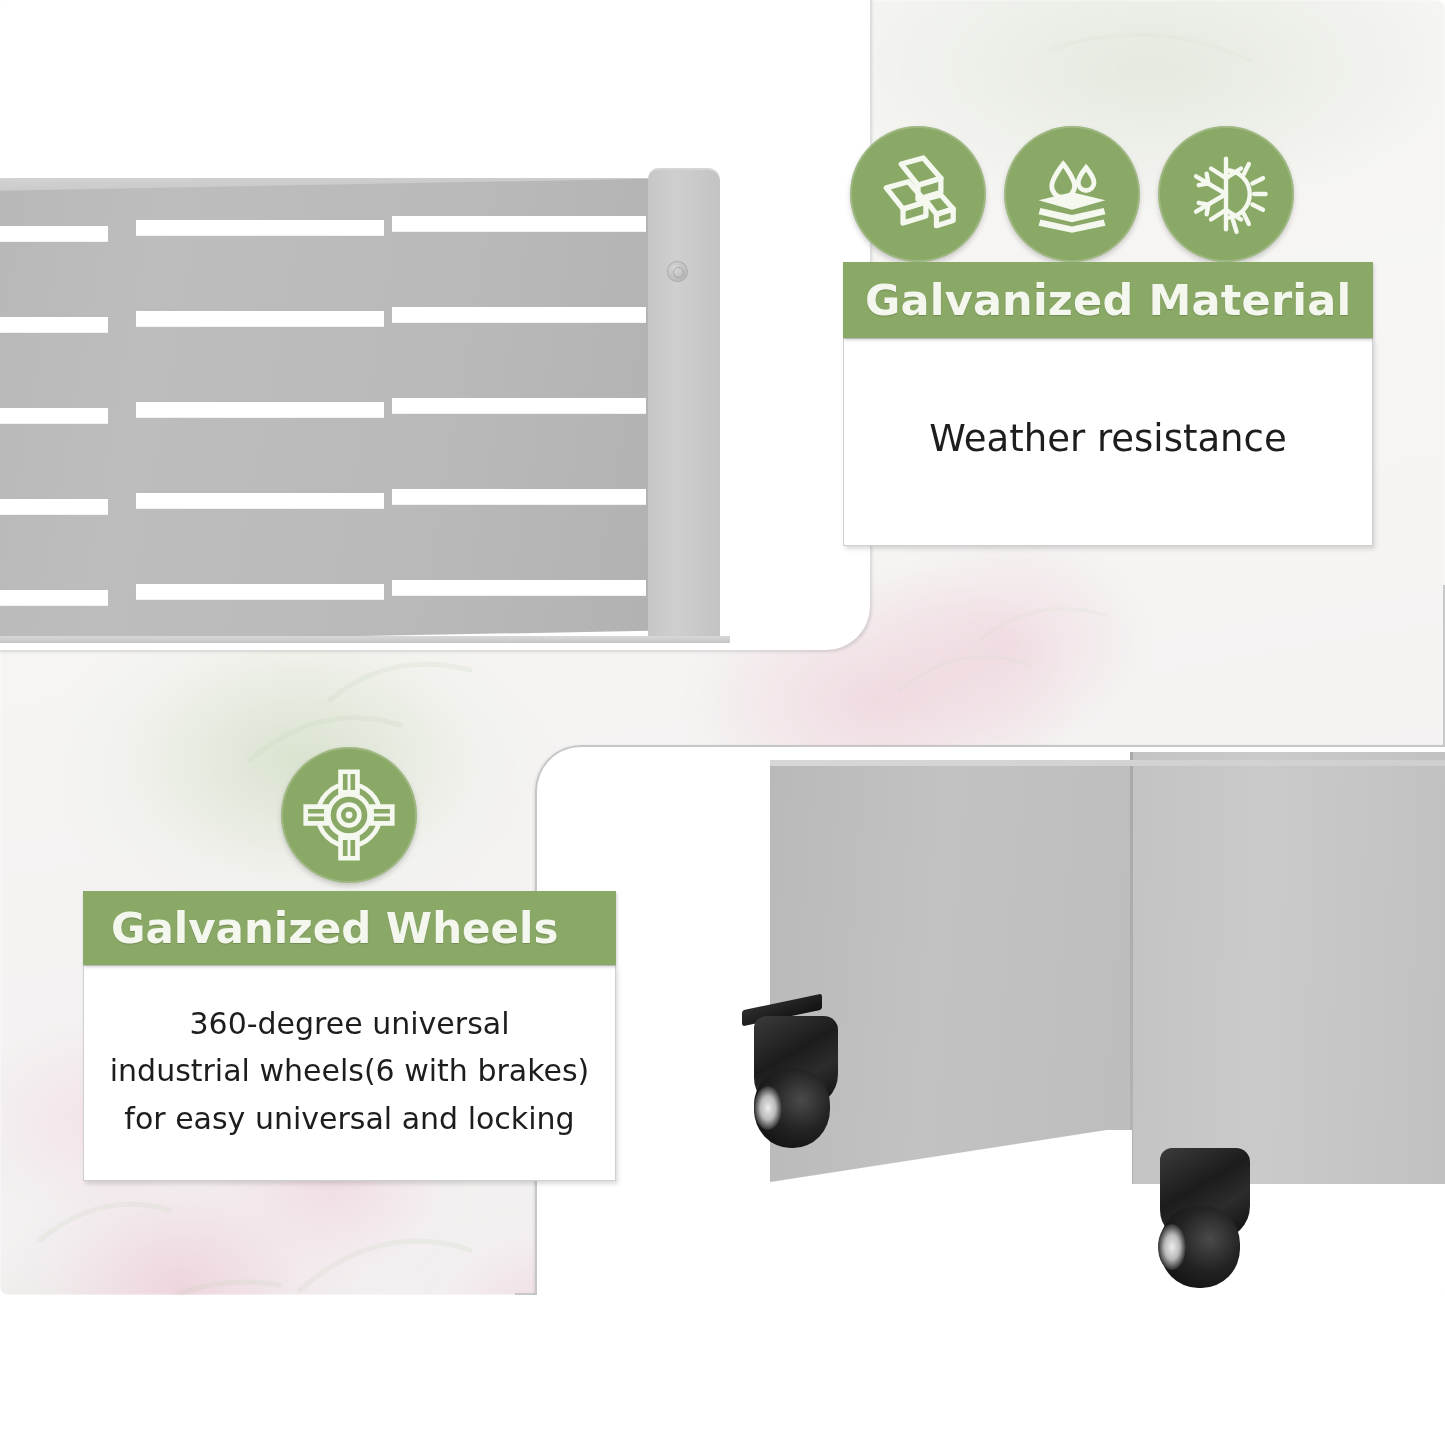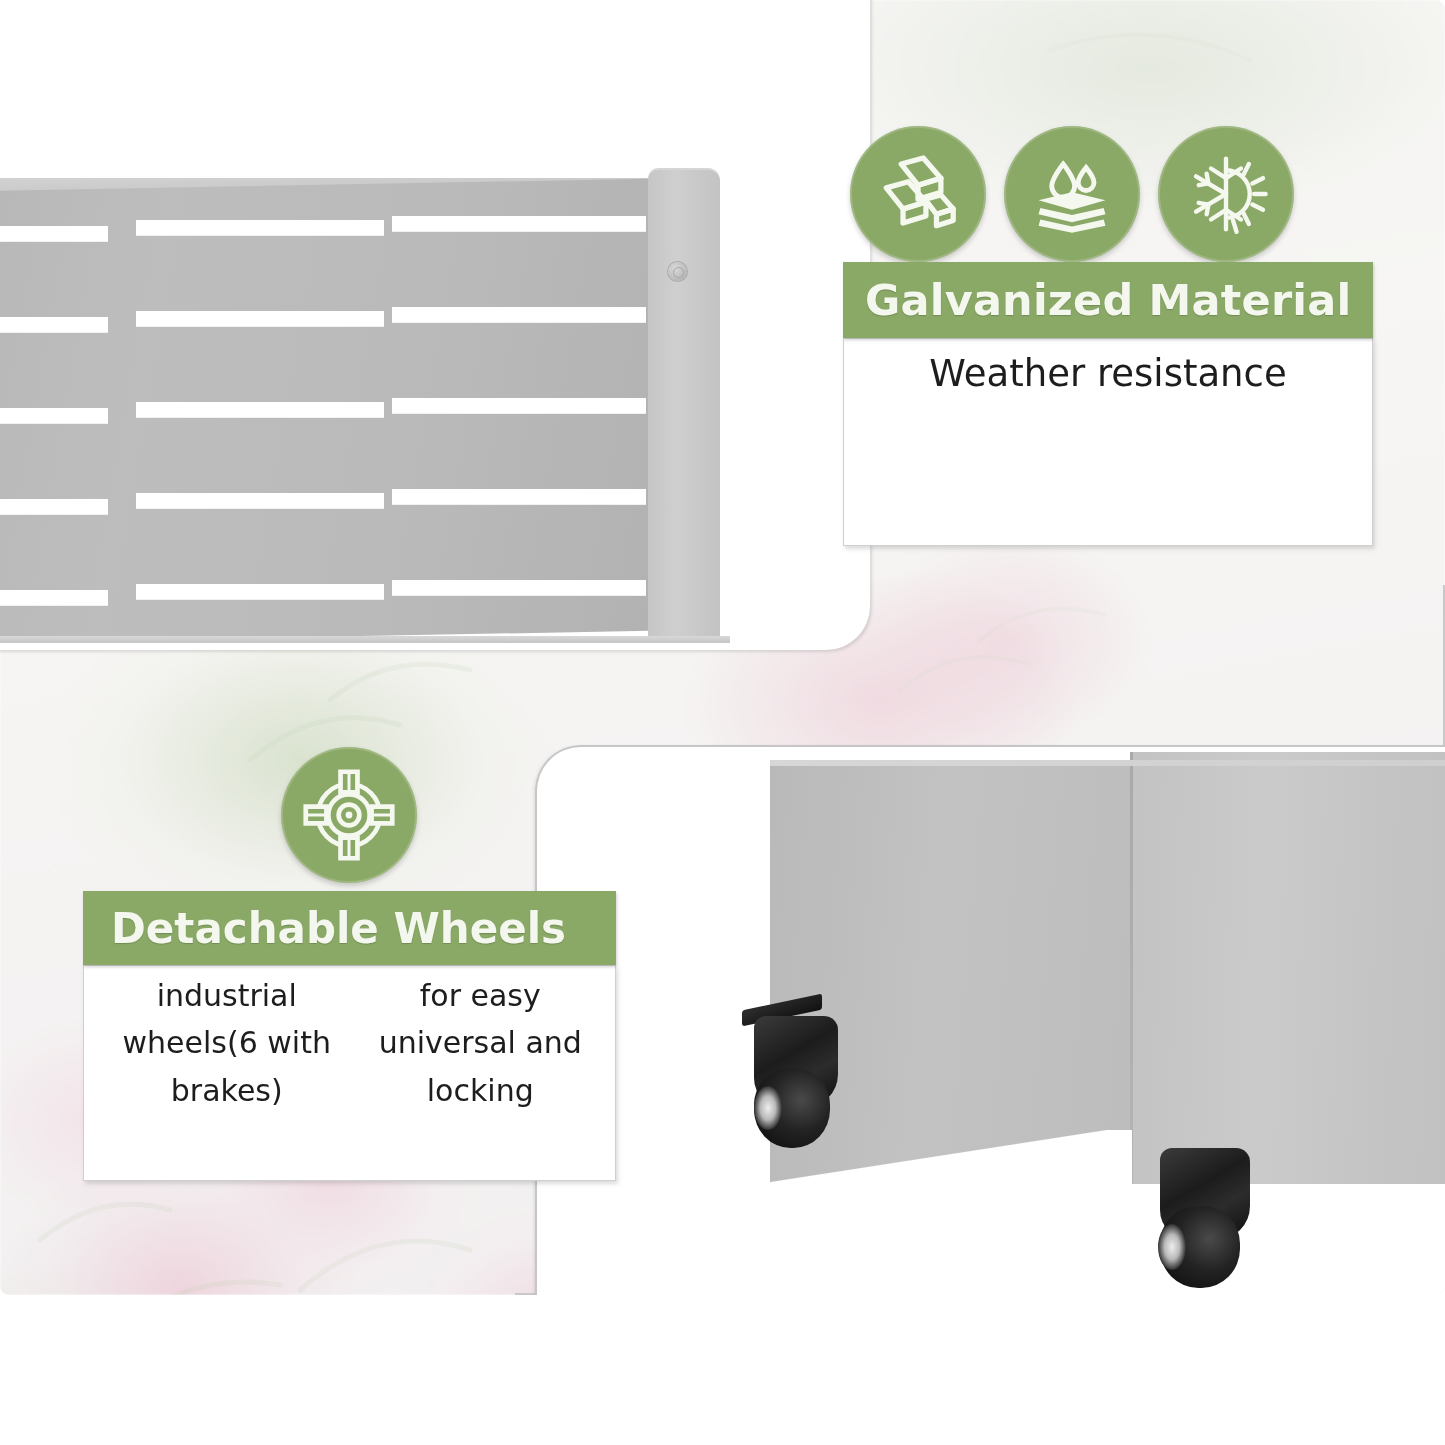--- a/index.html
+++ b/index.html
@@ -209,21 +209,21 @@
     font-weight:bold;
     display:flex; align-items:center;
     box-shadow: 1px 2px 3px rgba(120,120,120,.35);
     text-shadow: 0 1px 1px rgba(70,90,50,.35);
   }
   .card-body{
     position:absolute; z-index:2;
     background:#ffffff;
     border:1px solid #cfcfcf;
     box-shadow: 2px 3px 4px rgba(120,120,120,.25);
-    display:flex; flex-direction:row; justify-content:center;
+    display:flex; flex-direction:column; justify-content:center;
     color:#1d1d1d;
   }
   .card-body p{ line-height:1.48; }
 
   
   #card-galvanized .card-icons{ left:850px; top:126px; }
   #card-galvanized .card-head{
     left:843px; top:262px; width:530px; height:76px;
     font-size:43px; padding-left:22px; letter-spacing:.2px;
   }
@@ -391,21 +391,22 @@
 
           <path d="M41 4 h18 v22 h-18 z" fill="#8aa866" stroke="#f4f8ee" stroke-width="5"></path>
           <path d="M41 74 h18 v22 h-18 z" fill="#8aa866" stroke="#f4f8ee" stroke-width="5"></path>
           <path d="M4 41 h22 v18 h-22 z" fill="#8aa866" stroke="#f4f8ee" stroke-width="5"></path>
           <path d="M74 41 h22 v18 h-22 z" fill="#8aa866" stroke="#f4f8ee" stroke-width="5"></path>
           <path d="M50 6 L50 26 M50 74 L50 94 M6 50 L26 50 M74 50 L94 50" stroke-width="3.2"></path>
         </svg>
       </div>
     </div>
 
-    <div class="card-head">Detachable Wheels</div>
+    <div class="card-head">Galvanized Wheels</div>
 
     <div class="card-body">
+      <p>360-degree universal</p>
       <p>industrial wheels(6 with brakes)</p>
       <p>for easy universal and locking</p>
     </div>
   </div>
 
 </div>
 
 </body></html>

